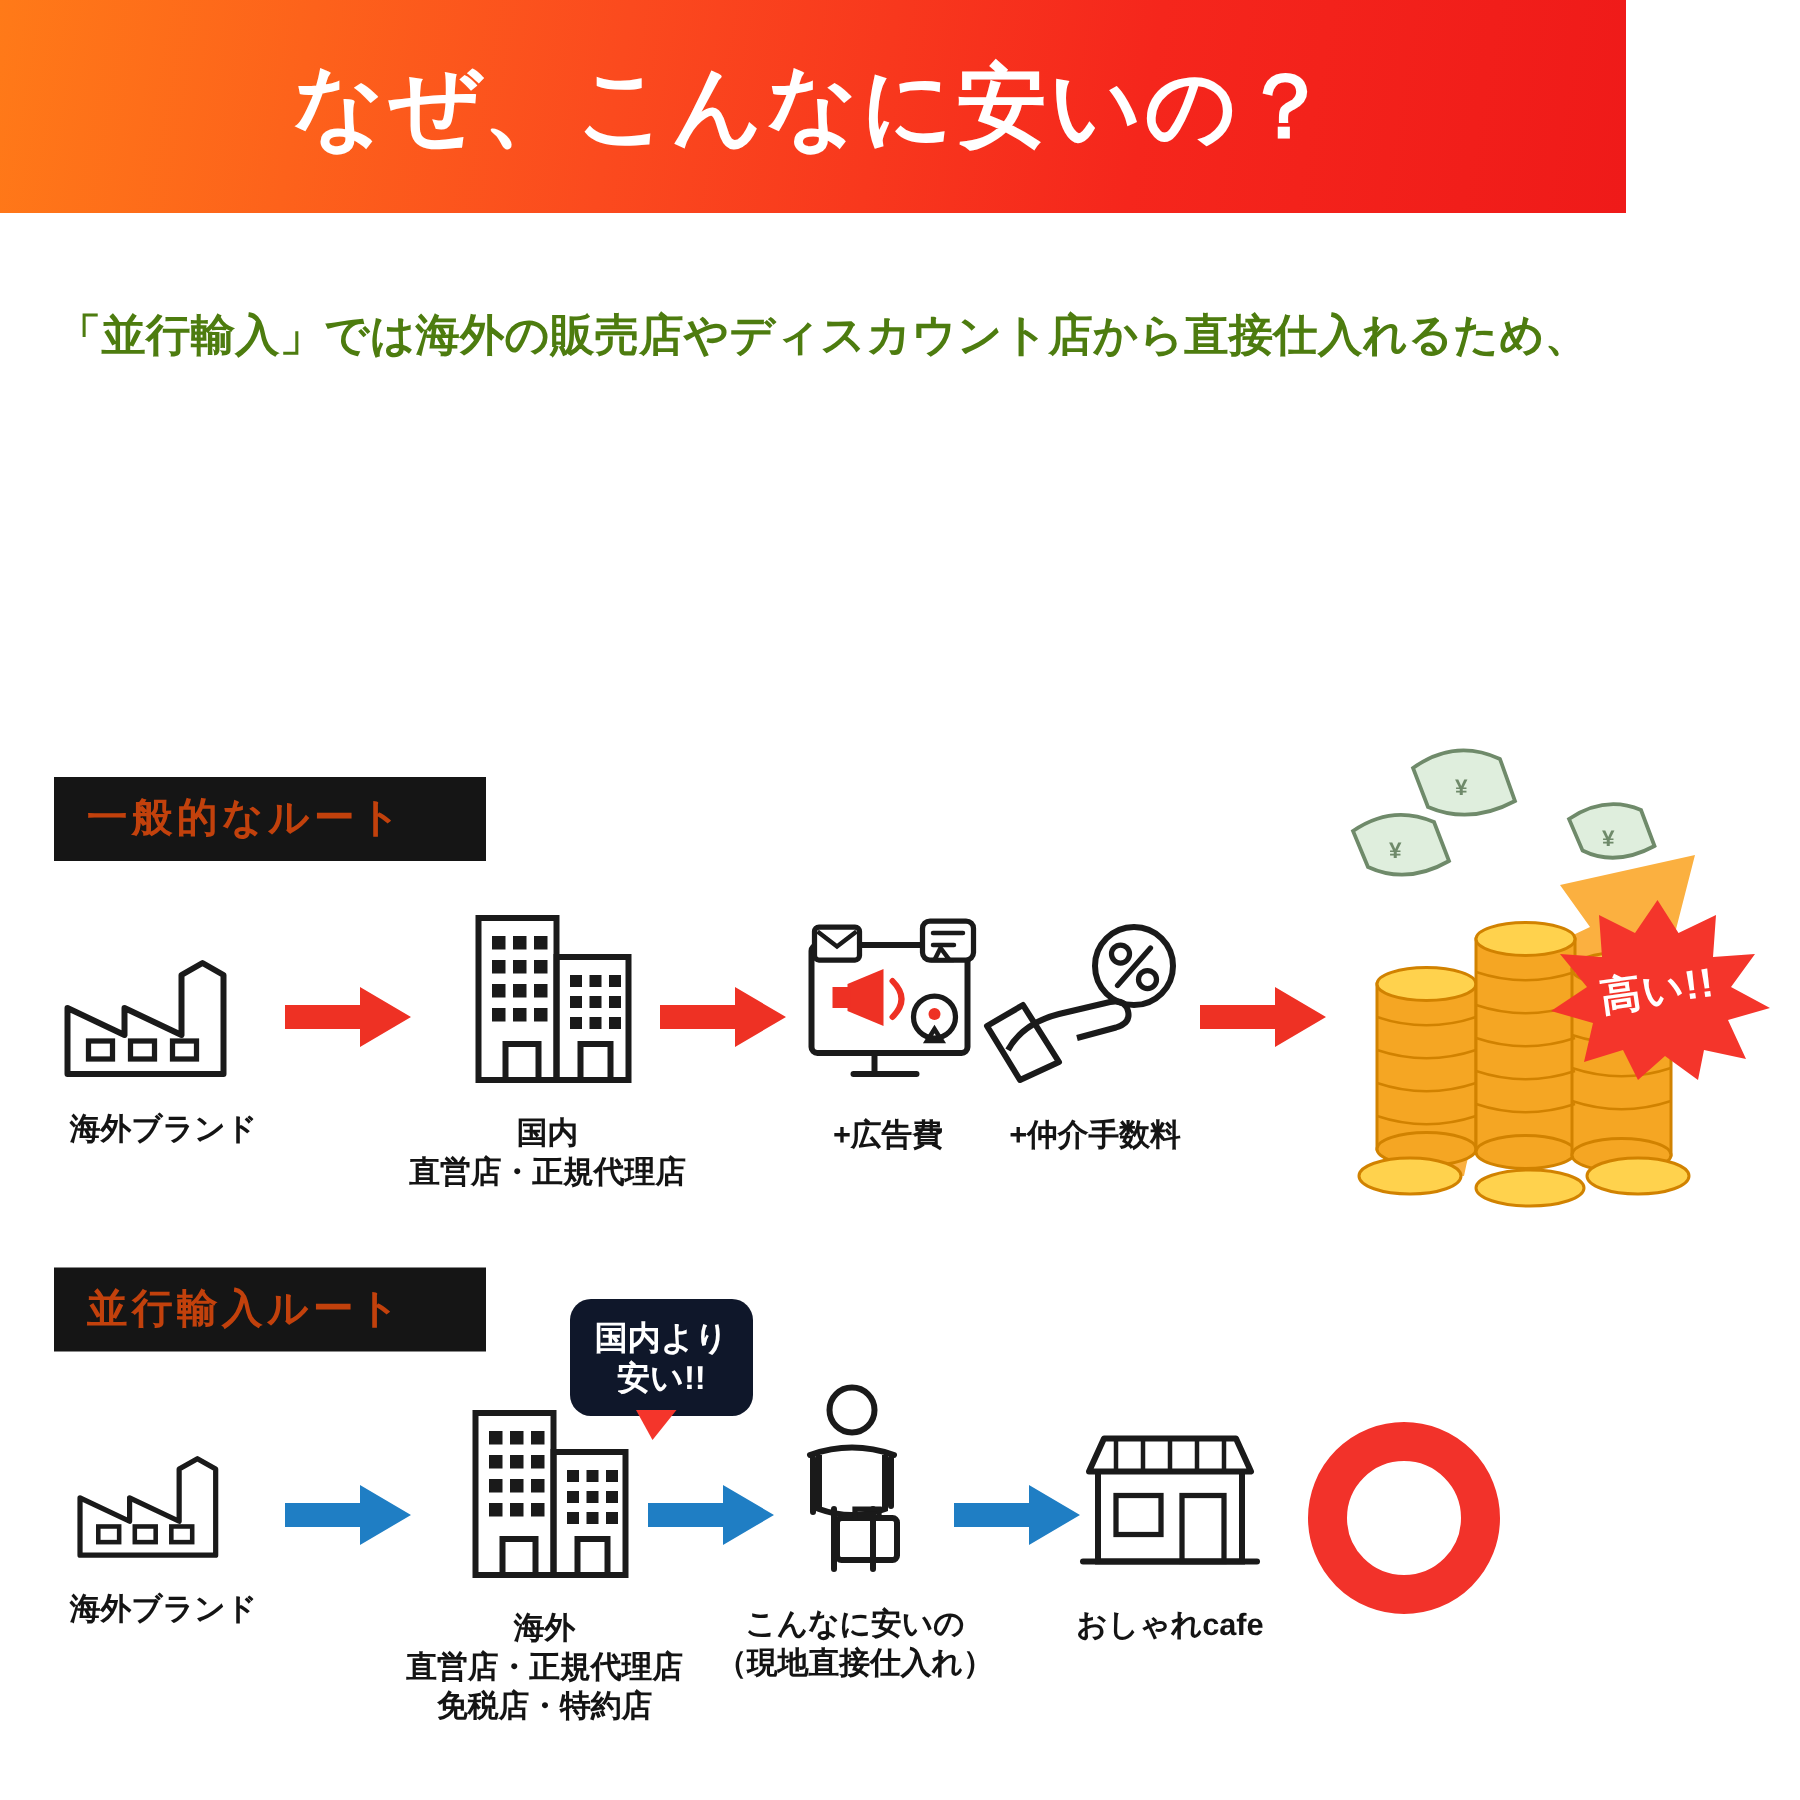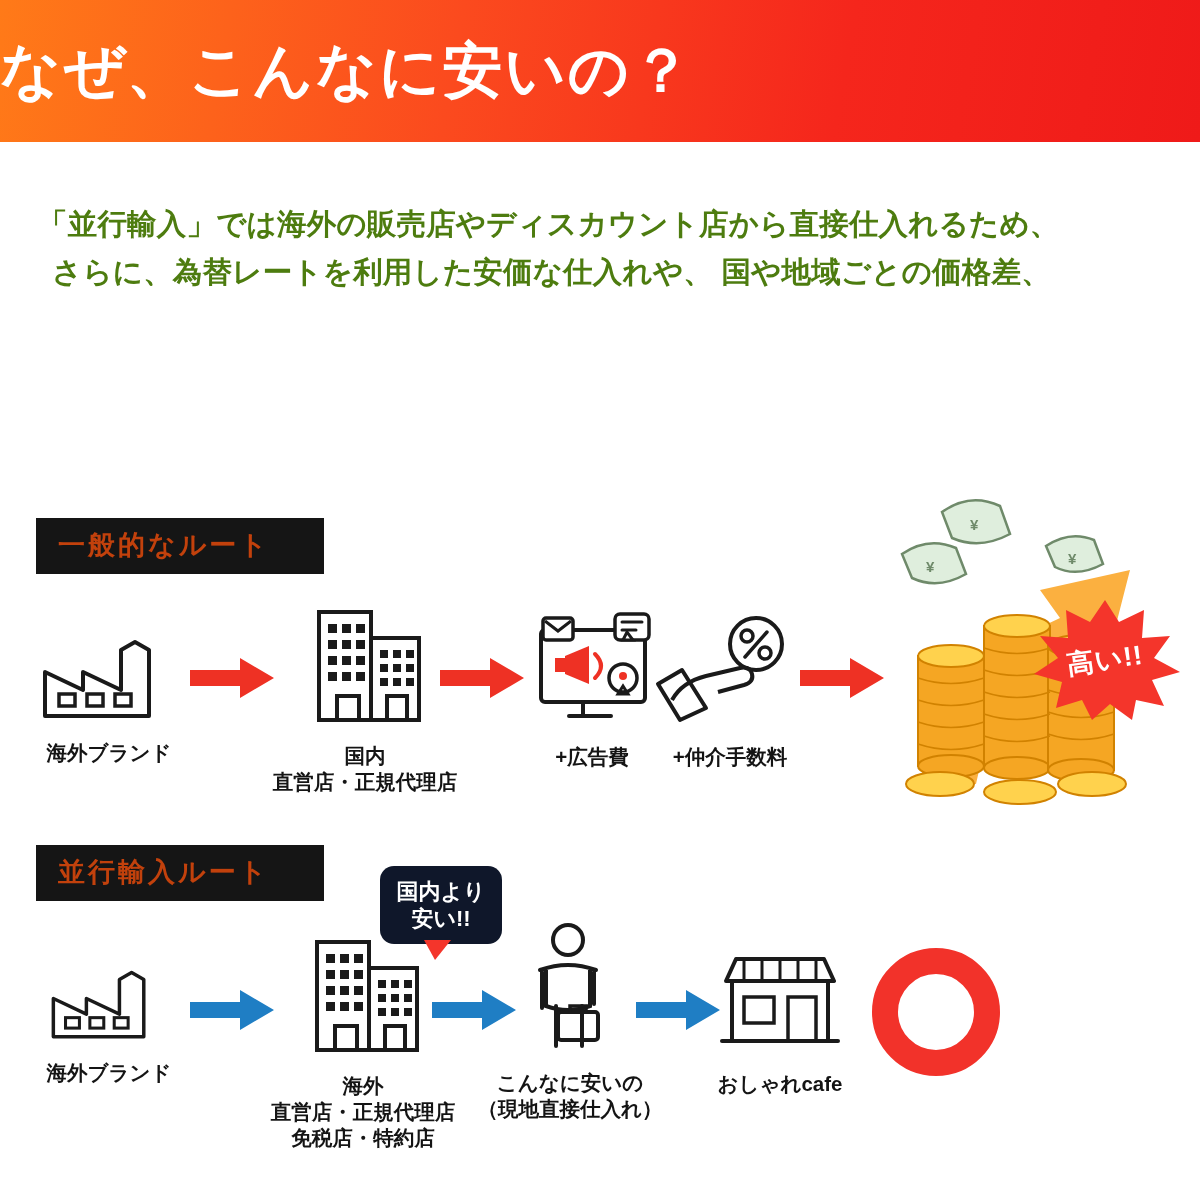--- a/index.html
+++ b/index.html
@@ -11,26 +11,26 @@
     height: 1200px;
     background: #ffffff;
     font-family: "Liberation Sans", sans-serif;
     color: #1a1a1a;
     overflow: hidden;
     position: relative;
   }
 
   
   .header {
-    width: 1200px;
+    width: 1084px;
     height: 142px;
     background: linear-gradient(100deg, #ff7a18 0%, #fb4a1e 38%, #f5261c 70%, #ef1a19 100%);
     display: flex;
     align-items: center;
-    justify-content: flex-start;
+    justify-content: center;
   }
   .header-title {
     color: #ffffff;
     font-size: 60px;
     font-weight: bold;
     letter-spacing: 2px;
     text-align: center;
     white-space: nowrap;
   }
 
@@ -147,21 +147,20 @@
 </style>
 </head>
 <body>
 
 <div class="header">
   <div class="header-title">なぜ、こんなに安いの？</div>
 </div>
 
 <div class="lead">
   <div class="lead-line">「並行輸入」では海外の販売店やディスカウント店から直接仕入れるため、</div>
-  <div class="lead-line indent">さらに、為替レートを利用した安価な仕入れや、 国や地域ごとの価格差、</div>
 </div>
 
 <div class="route-label" id="label-general">一般的なルート</div>
 
 <div class="node" style="left:24px; top:630px; width:170px;">
   <div class="icon-wrap" style="height:92px;">
     <svg width="140" height="92" viewBox="0 0 140 92">
       <path d="M6 86 V42 L44 60 V42 L82 60 V20 L96 12 L110 20 V86 Z" fill="none" stroke="#1a1a1a" stroke-width="4" stroke-linejoin="round"></path>
       <rect x="20" y="64" width="16" height="12" fill="none" stroke="#1a1a1a" stroke-width="3.5"></rect>
       <rect x="48" y="64" width="16" height="12" fill="none" stroke="#1a1a1a" stroke-width="3.5"></rect>

